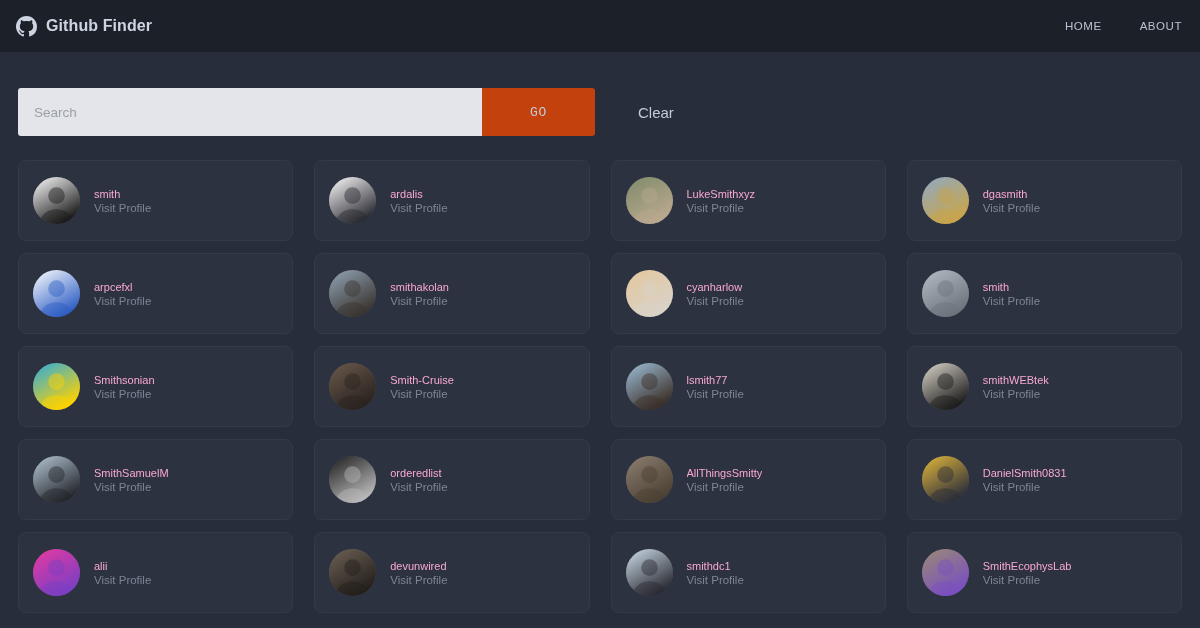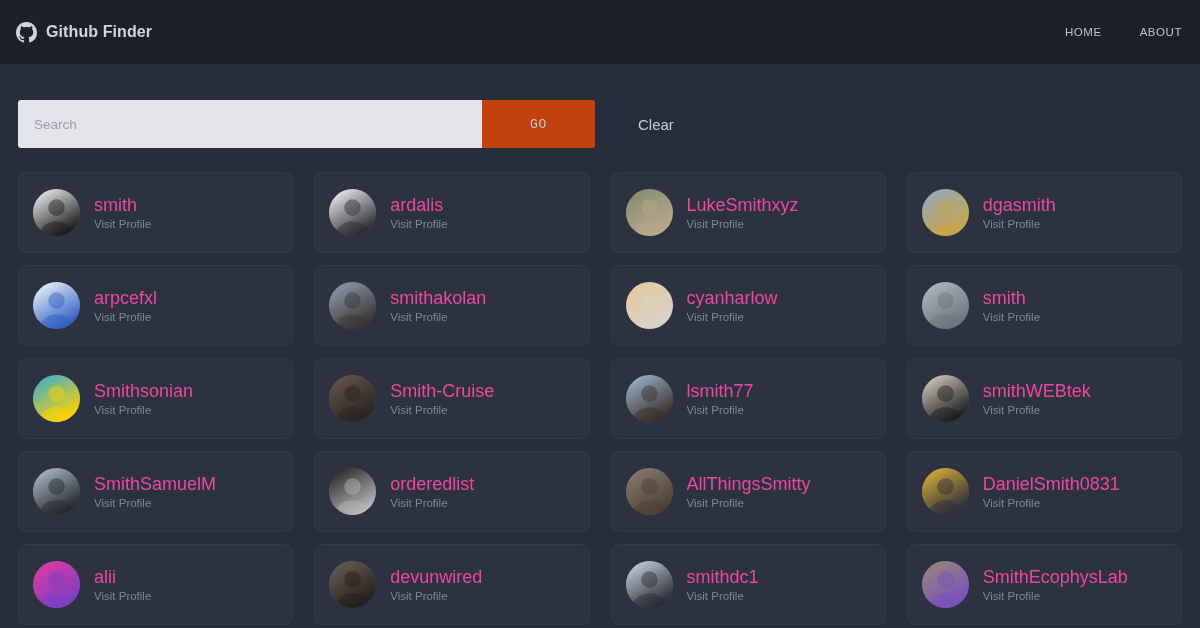--- a/index.html
+++ b/index.html
@@ -12,21 +12,21 @@
   }
 
   body {
     background: #272d3a;
     font-family: "Liberation Sans", sans-serif;
     color: #c9d1e0;
   }
 
   
   .navbar {
-    height: 64px;
+    height: 52px;
     background: #1c2028;
     display: flex;
     padding: 0 18px 0 16px;
     position: relative;
   }
 
   .brand {
     display: flex;
     align-items: center;
     gap: 9px;
@@ -152,22 +152,22 @@
   .avatar svg { display: block; width: 100%; height: 100%; }
 
   .user-meta {
     display: flex;
     flex-direction: column;
     gap: 2px;
     min-width: 0;
   }
 
   .user-name {
-    font-size: 18px;
-    color: #ec4899;
+    font-size: 11px;
+    color: #f9a8d4;
     white-space: nowrap;
     overflow: hidden;
     text-overflow: ellipsis;
   }
 
   .visit-profile {
     font-size: 11.5px;
     color: #7d8595;
     white-space: nowrap;
   }

